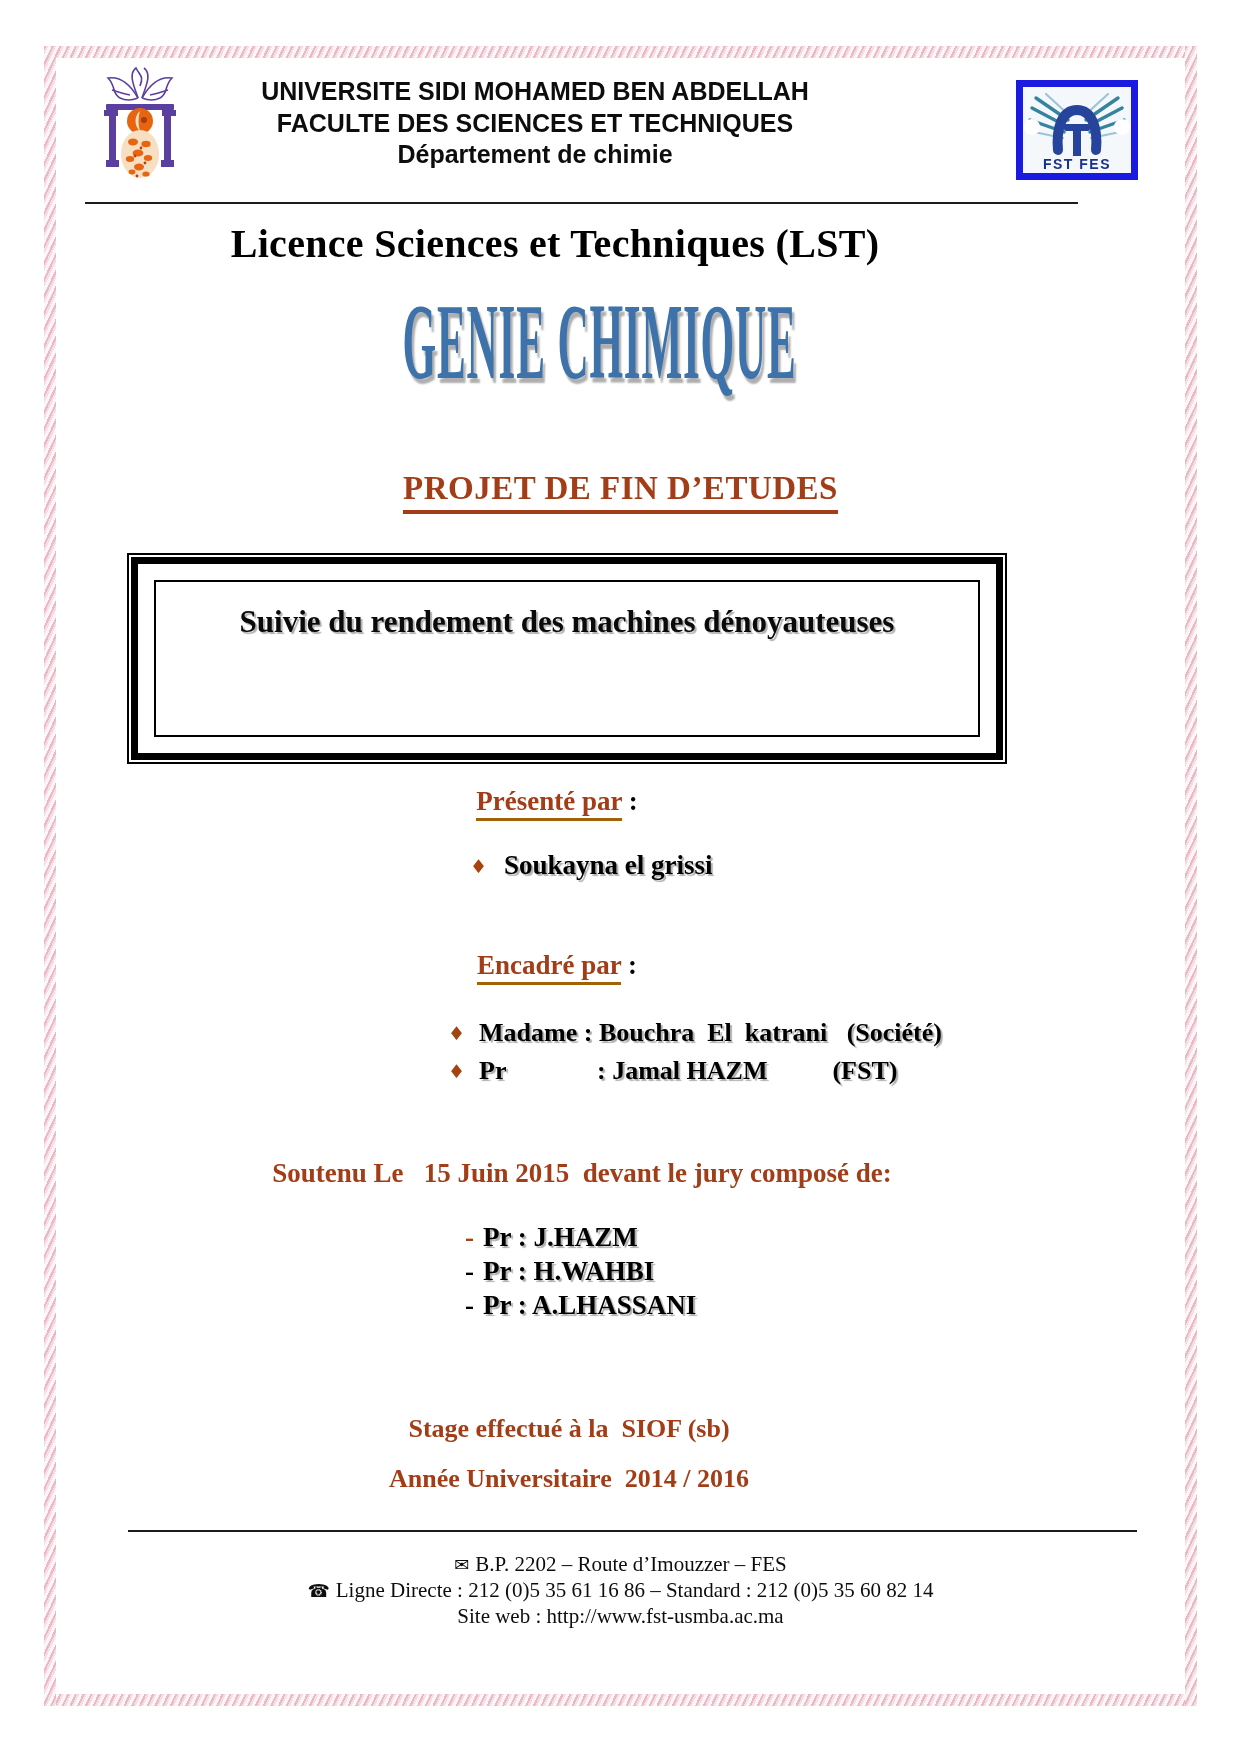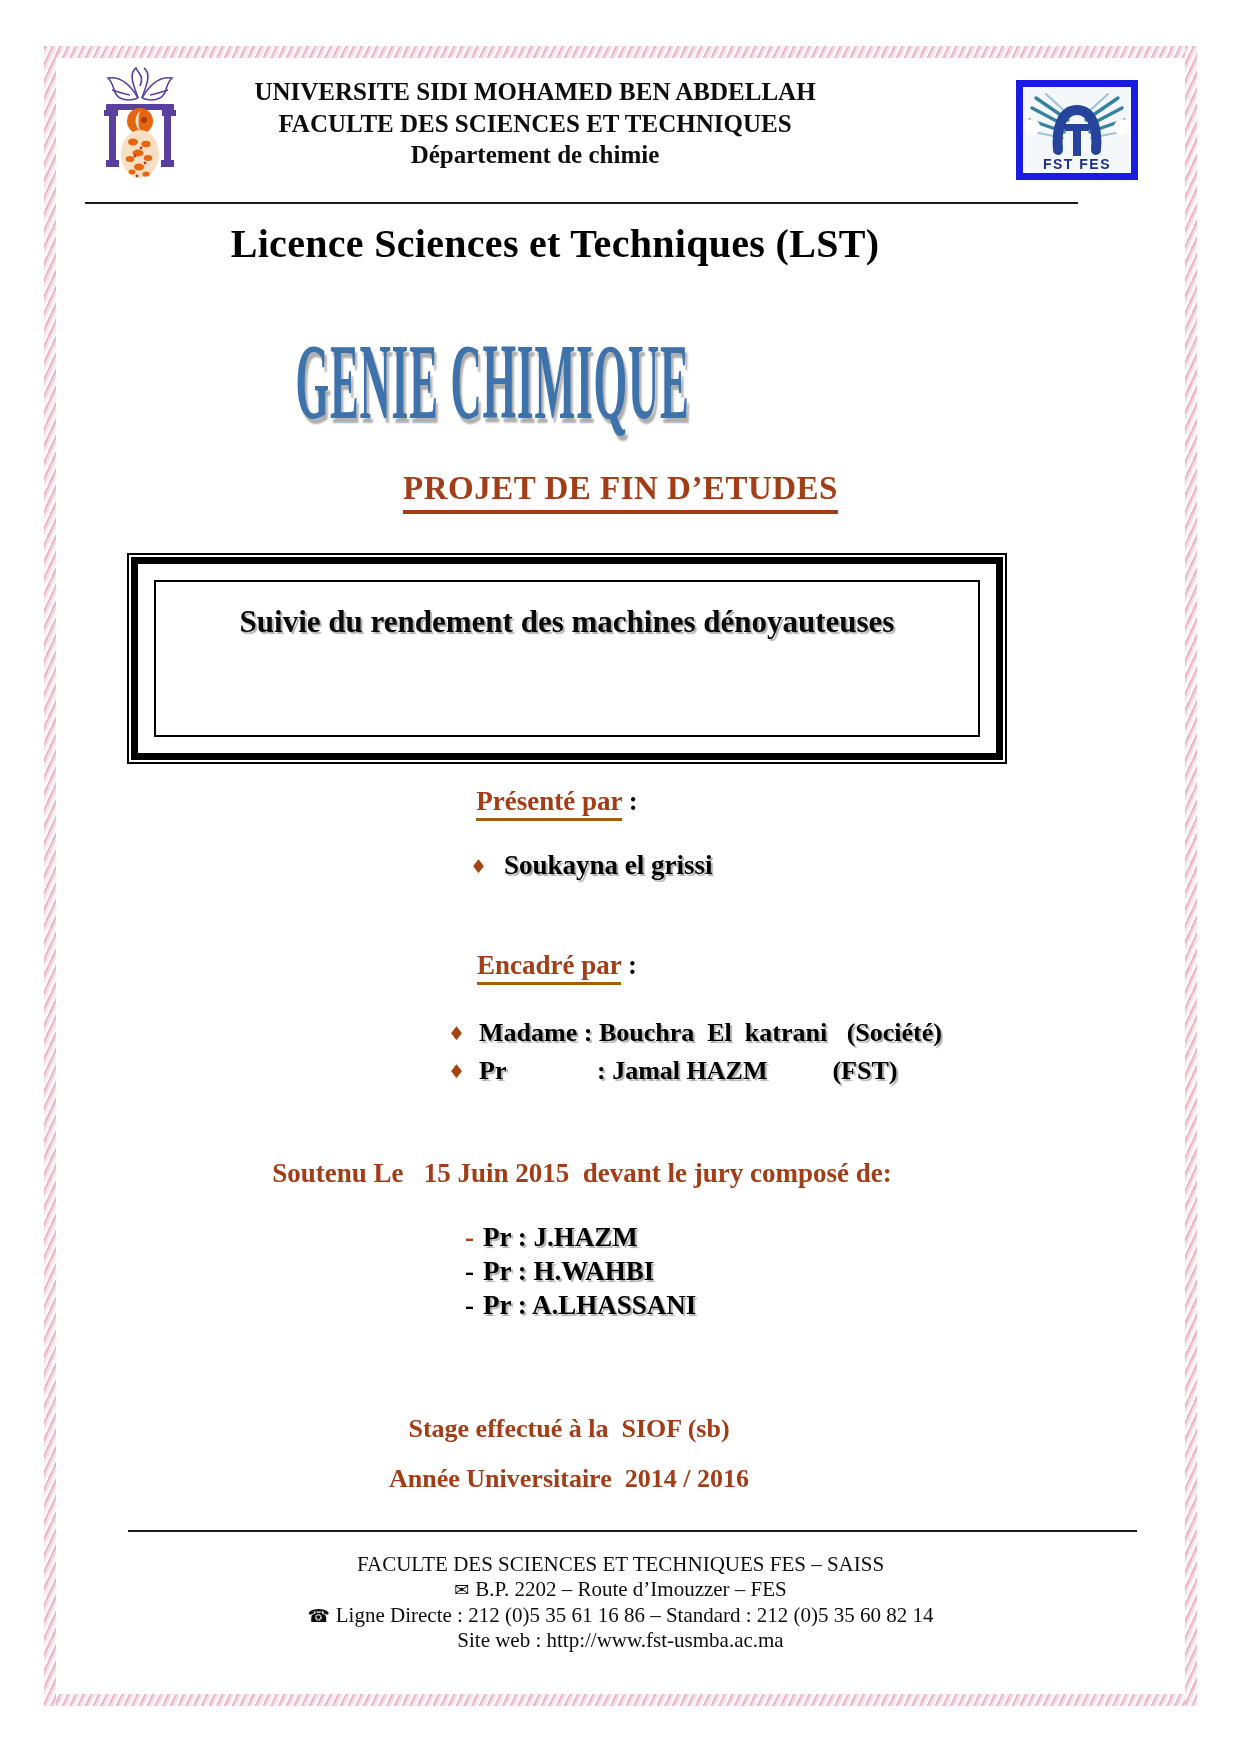--- a/index.html
+++ b/index.html
@@ -14,32 +14,32 @@
     repeating-linear-gradient(115deg,#eab9c4 0 2px,#f6dde3 2px 4px,#fdf6f8 4px 7px);}
   .strip.h{height:12px;left:44px;width:1153px;}
   .strip.v{width:12px;top:46px;height:1660px;}
   .strip.top{top:46px;} .strip.bottom{top:1694px;}
   .strip.left{left:44px;} .strip.right{left:1185px;}
 
   
   .emblem{position:absolute;left:100px;top:64px;width:80px;height:124px;}
   .header-text{
     position:absolute;left:180px;top:76px;width:710px;text-align:center;
-    font-family:Liberation Serif, serif;font-weight:bold;font-size:25px;line-height:31.5px;
+    font-family:Liberation Sans, sans-serif;font-weight:bold;font-size:25px;line-height:31.5px;
     color:#0d0d0d;
   }
   .fst-logo{position:absolute;left:1016px;top:80px;width:122px;height:100px;}
   .rule{position:absolute;height:2px;background:#1c1c1c;}
   .rule.header{left:85px;top:202px;width:993px;}
   .rule.footer{left:128px;top:1530px;width:1009px;height:2px;}
 
   .licence{position:absolute;top:220px;left:0;width:1110px;text-align:center;
     font-size:40px;font-weight:bold;letter-spacing:.3px;}
 
-  .genie-wrap{position:absolute;top:288px;left:0;width:1092px;height:118px;text-align:left;margin-top:40px;}
+  .genie-wrap{position:absolute;top:288px;left:0;width:1092px;height:118px;text-align:right;}
   .genie{
     display:inline-block;font-family:"Liberation Serif",serif;font-weight:bold;
     font-size:108px;line-height:108px;letter-spacing:2px;color:#3e72aa;
     transform:scaleX(.40);transform-origin:50% 0;
     text-shadow:6px 5px 3px #afafaf;
   }
 
   .projet-wrap{position:absolute;top:470px;left:0;width:1241px;text-align:center;}
   .projet{display:inline-block;font-size:33px;font-weight:bold;color:#a33d17;
     letter-spacing:.5px;border-bottom:4px solid #a33d17;padding-bottom:3px;}
@@ -226,19 +226,18 @@
       <span class="shadowed" data-bind="defense.jury.2.name">Pr : A.LHASSANI</span>
     </div>
   </div>
 
   <div class="stage" data-bind="internship_line">Stage effectué à la  SIOF (sb)</div>
   <div class="annee" data-bind="academic_year_line">Année Universitaire  2014 / 2016</div>
 
   <div class="rule footer"></div>
 
   <div class="footer">
-    <div data-bind="footer.line1">FACULTE DES SCIENCES ET TECHNIQUES FES – SAISS</div>
     <div><span class="f-icon" data-bind="footer.line2.icon">✉</span><span data-bind="footer.line2.text">B.P. 2202 – Route d’Imouzzer – FES</span></div>
     <div><span class="f-icon" data-bind="footer.line3.icon">☎</span><span data-bind="footer.line3.text">Ligne Directe : 212 (0)5 35 61 16 86 – Standard : 212 (0)5 35 60 82 14</span></div>
     <div data-bind="footer.line4">Site web : http://www.fst-usmba.ac.ma</div>
   </div>
 
 </div>
 
 </body></html>

